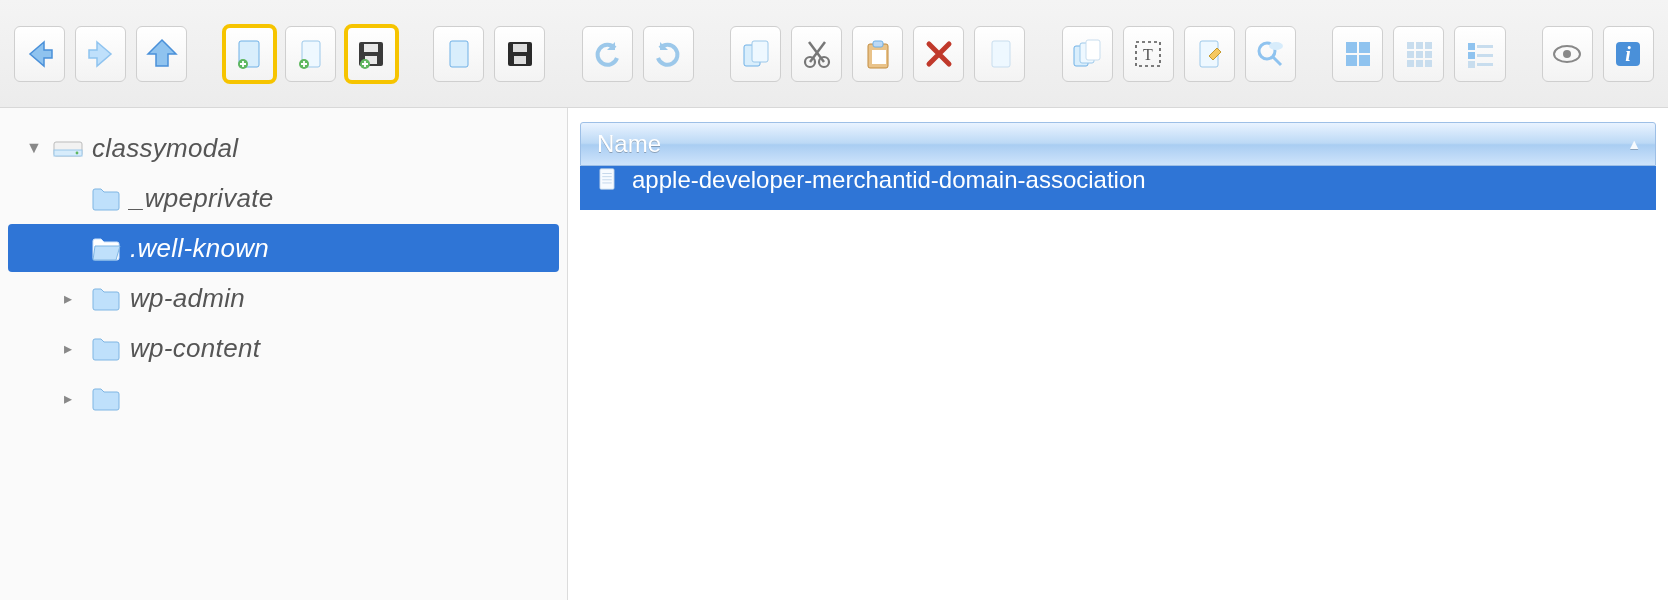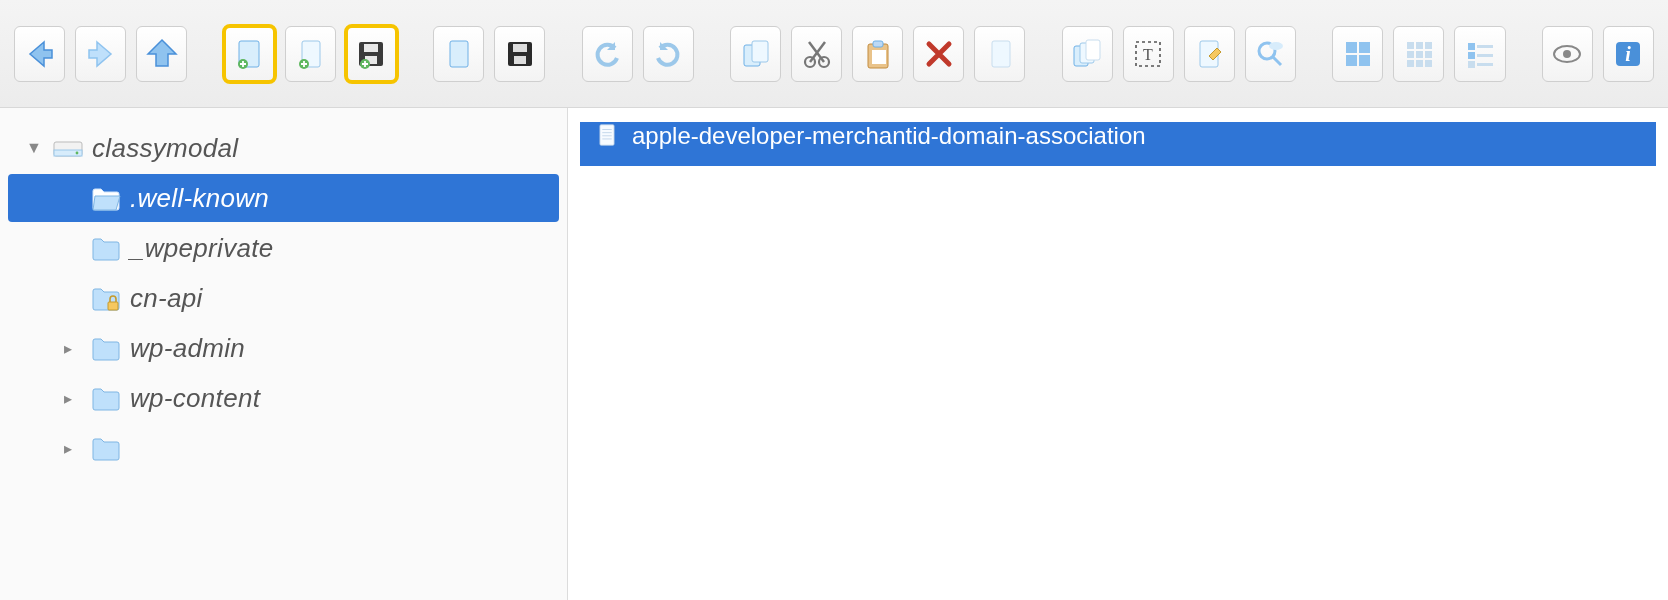--- a/index.html
+++ b/index.html
@@ -402,66 +402,63 @@
 
     <div class="tree-row">
       <span class="twisty">▼</span>
       <svg class="ic" viewBox="0 0 32 32">
           <use href="#drive-icon"></use>
         </svg>
       <span class="tree-label">classymodal</span>
     </div>
 
     <div id="tree-children">
+        <div class="tree-row depth-1">
+          <span class="twisty"></span>
+          <svg class="ic" viewBox="0 0 32 32">
+            <use href="#folder-icon"></use>
+          </svg>
+          <span class="tree-label">_wpeprivate</span>
+        </div>
         <div class="tree-row depth-1 selected">
           <span class="twisty"></span>
           <svg class="ic" viewBox="0 0 32 32">
             <use href="#folder-open-icon"></use>
           </svg>
           <span class="tree-label">.well-known</span>
         </div>
         <div class="tree-row depth-1">
-          <span class="twisty"></span>
+          <span class="twisty">▸</span>
           <svg class="ic" viewBox="0 0 32 32">
             <use href="#folder-icon"></use>
           </svg>
-          <span class="tree-label">_wpeprivate</span>
-        </div>
-        <div class="tree-row depth-1">
-          <span class="twisty"></span>
-          <svg class="ic" viewBox="0 0 32 32">
-            <use href="#folder-locked-icon"></use>
-          </svg>
-          <span class="tree-label">cn-api</span>
+          <span class="tree-label">wp-admin</span>
         </div>
         <div class="tree-row depth-1">
           <span class="twisty">▸</span>
           <svg class="ic" viewBox="0 0 32 32">
             <use href="#folder-icon"></use>
           </svg>
-          <span class="tree-label">wp-admin</span>
+          <span class="tree-label">wp-content</span>
         </div>
         <div class="tree-row depth-1">
           <span class="twisty">▸</span>
           <svg class="ic" viewBox="0 0 32 32">
             <use href="#folder-icon"></use>
           </svg>
-          <span class="tree-label">wp-content</span>
-        </div>
-        <div class="tree-row depth-1">
-          <span class="twisty">▸</span>
-          <svg class="ic" viewBox="0 0 32 32">
-            <use href="#folder-icon"></use>
-          </svg>
         </div>
       </div>
 
   </div>
 
   <div class="content">
+    <div class="col-header">
+      <span>Name</span>
+      <span class="sort-ind">▲</span>
+    </div>
     <div id="file-rows">
         <div class="file-row">
           <svg class="ic-sm" viewBox="0 0 28 30">
             <use href="#doc-icon"></use>
           </svg>
           <span>apple-developer-merchantid-domain-association</span>
         </div>
       </div>
   </div>
 </div>

